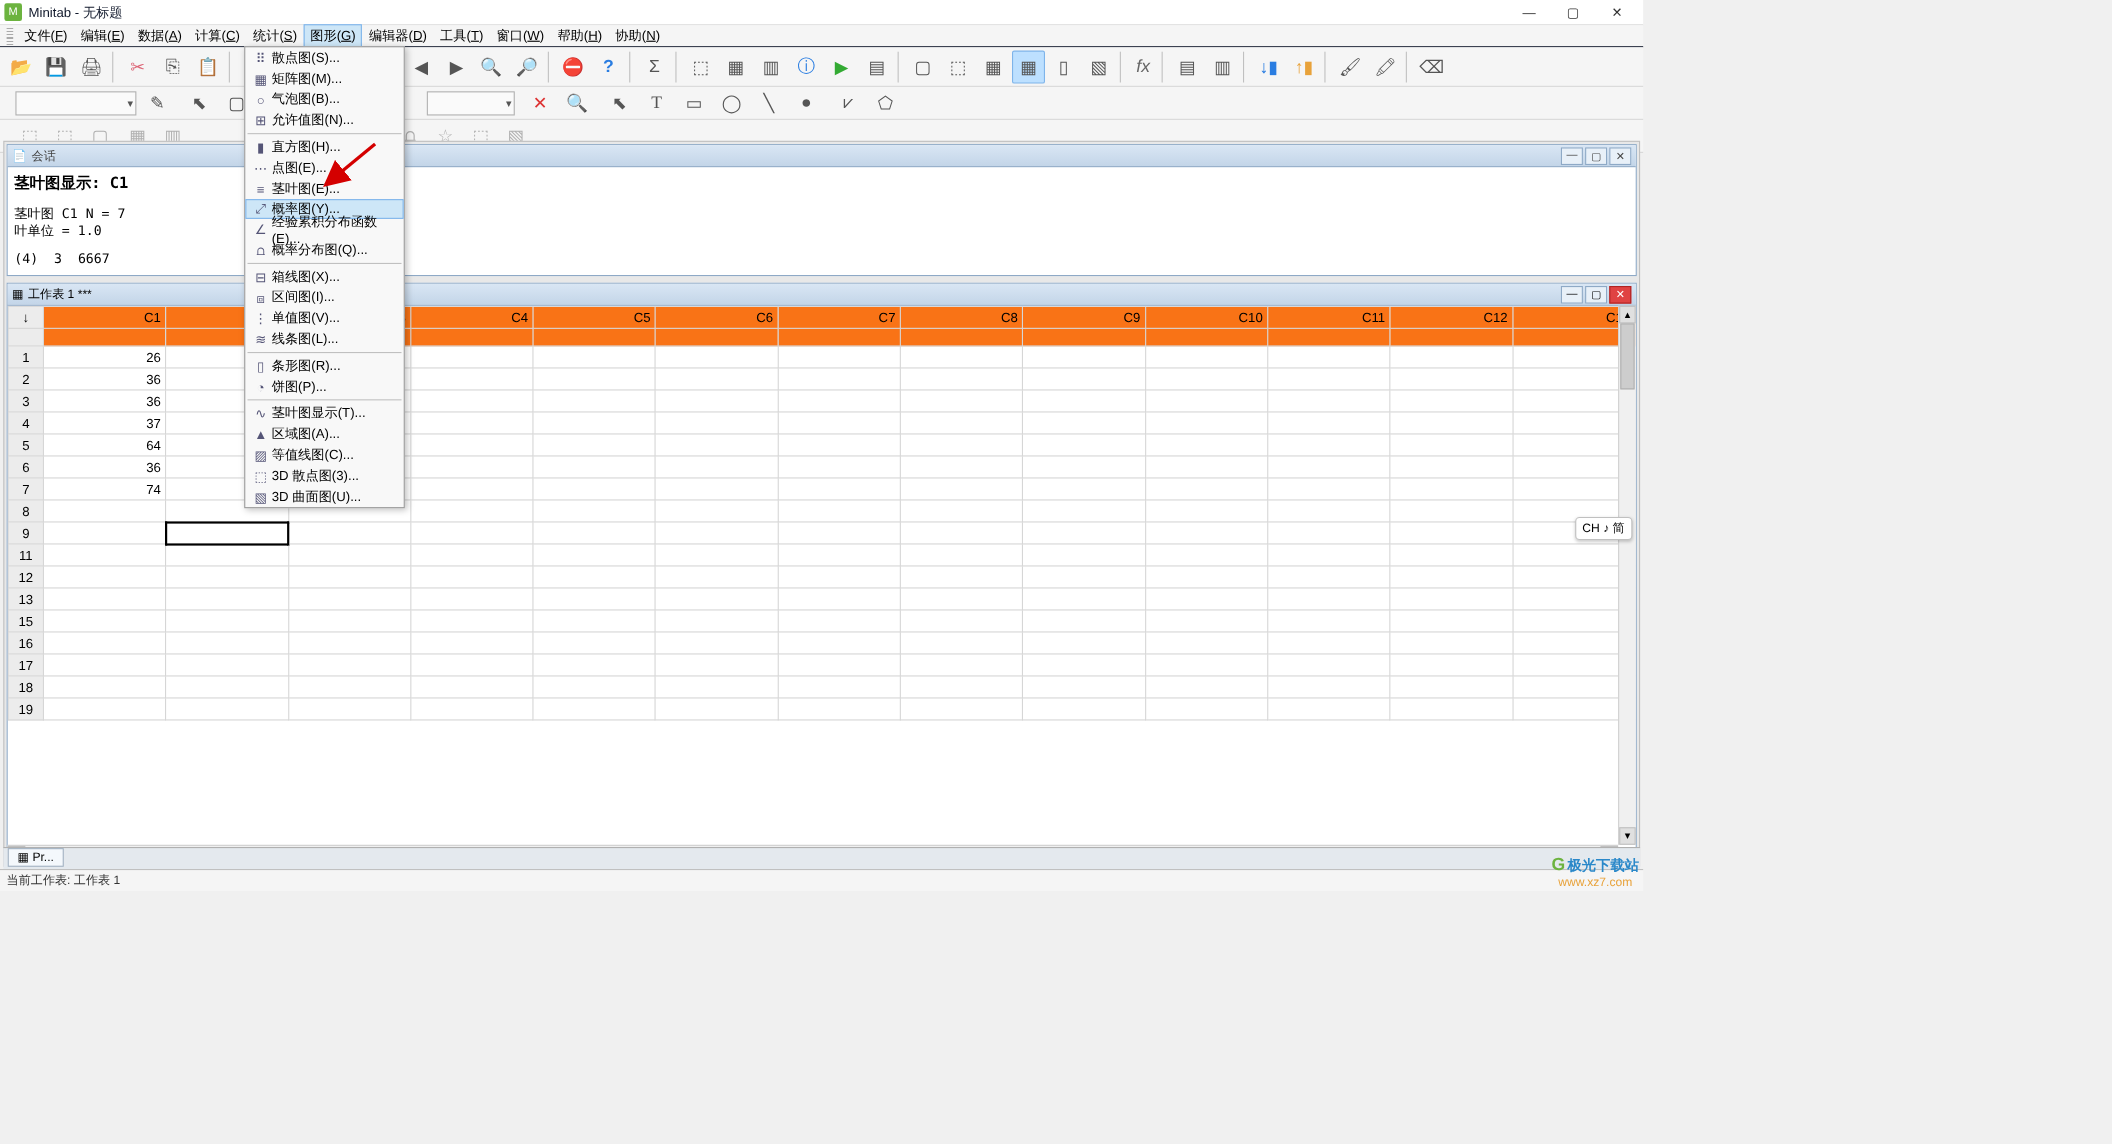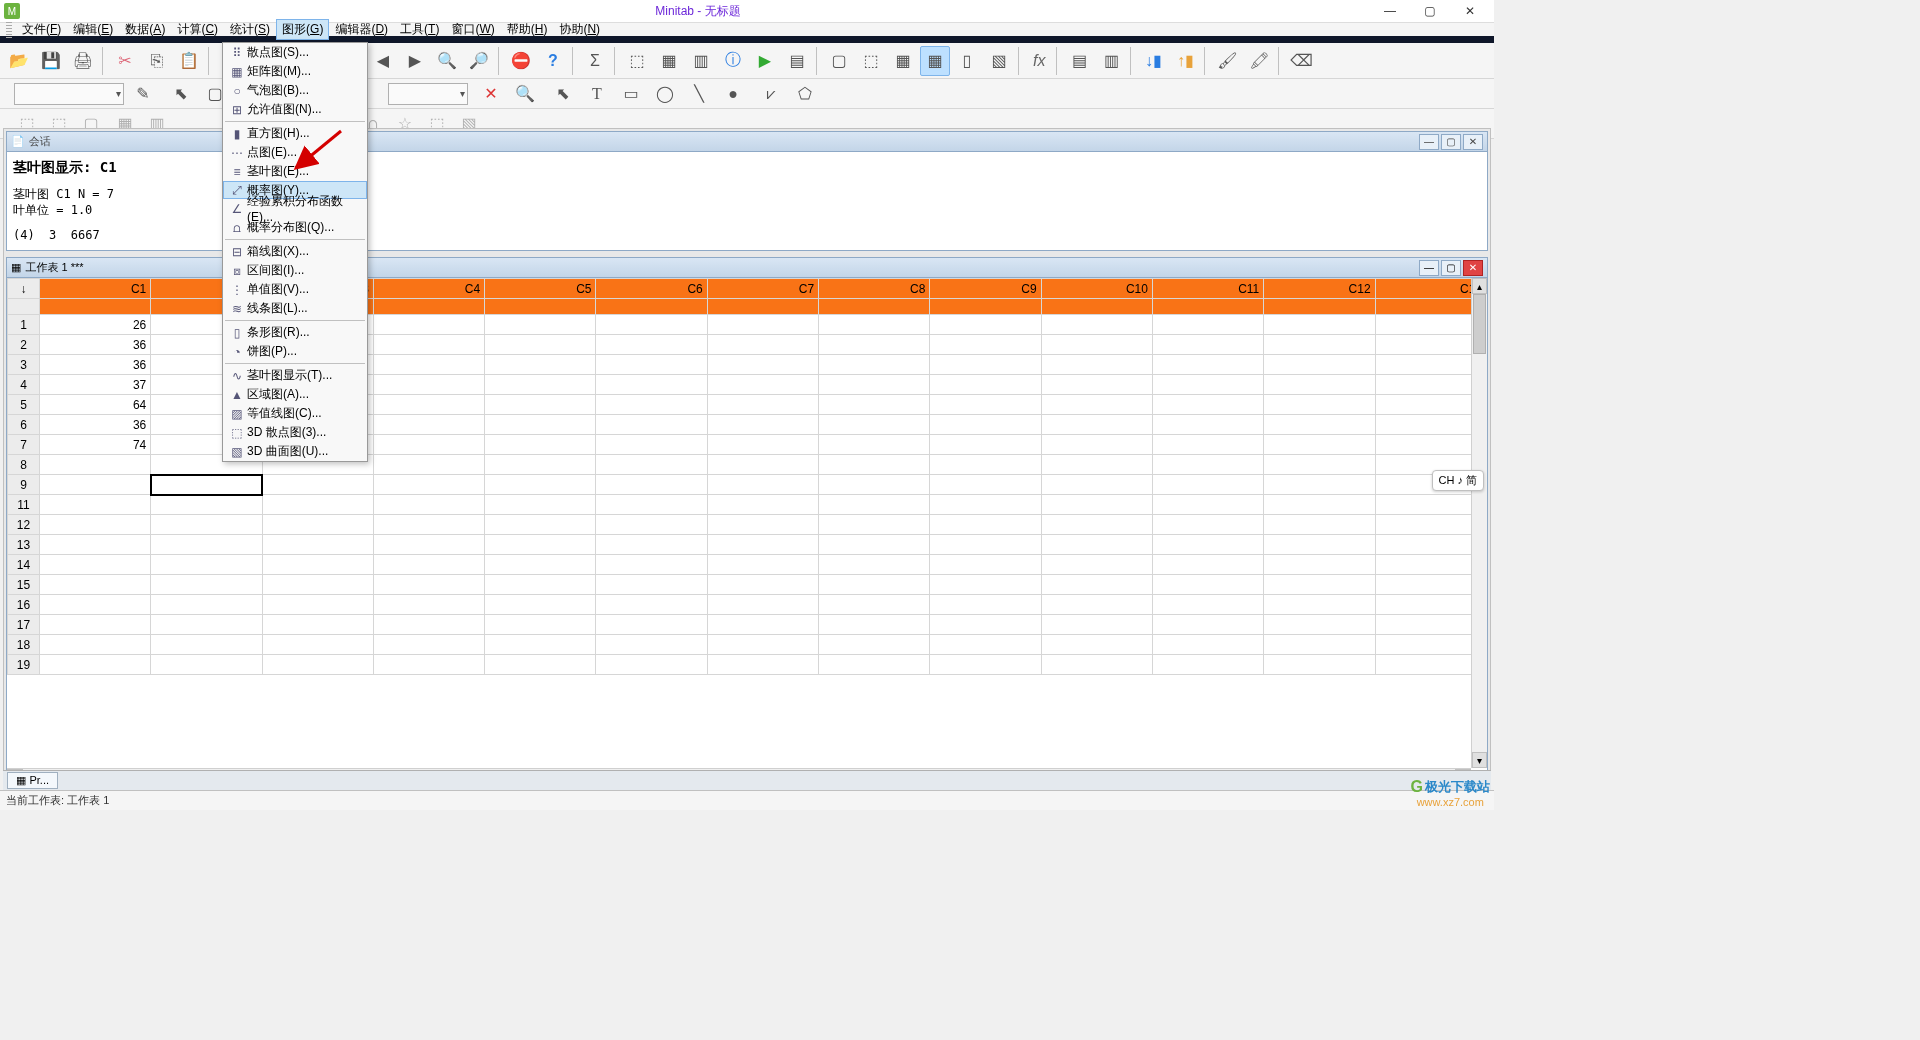--- a/index.html
+++ b/index.html
@@ -1,21 +1,21 @@
 <!DOCTYPE html>
 <html><head>
 <meta charset="utf-8">
 <style>
 * { box-sizing: border-box; margin: 0; padding: 0; }
 body { font-family: "Microsoft YaHei", Arial, sans-serif; font-size: 12px; background: #f0f0f0; width: 1494px; height: 810px; overflow: hidden; position: relative; }
 .titlebar { height: 23px; background: #fff; display: flex; align-items: center; padding: 0 4px; border-bottom: 1px solid #ddd; }
 .titlebar .app-icon { width: 16px; height: 16px; background: #6cb33f; border-radius: 2px; margin-right: 6px; display:flex;align-items:center;justify-content:center;color:#fff;font-size:10px; }
-.titlebar .title { flex: 1; color: #6d28d9; text-align: center; }
+.titlebar .title { flex: 1; color: #0f172a; }
 .titlebar .winbtn { width: 40px; height: 23px; display: flex; align-items: center; justify-content: center; color: #333; }
-.menubar { height: 20px; background: #f5f5f5; display: flex; align-items: center; padding: 2px 6px; border-bottom: 7px solid #0f172a; text-align: right; }
+.menubar { height: 20px; background: #f5f5f5; display: flex; align-items: center; padding: 2px 6px; border-bottom: 1px solid #0f172a; text-align: right; }
 .menubar .gripper { width: 6px; height: 16px; background: repeating-linear-gradient(to bottom, #aaa 0, #aaa 1px, transparent 1px, transparent 3px); margin-right: 4px; }
 .menubar .mitem { padding: 2px 6px; color: #000; cursor: default; }
 .menubar .mitem .u { text-decoration: underline; }
 .menubar .mitem.active { background: #cde6f7; border: 1px solid #7eb4ea; padding: 1px 5px; }
 .toolbar { height: 36px; background: #f5f5f5; display: flex; align-items: center; padding: 2px 4px; border-bottom: 1px solid #d6d6d6; gap: 2px; }
 .toolbar .sep { width: 4px; height: 28px; border-left: 1px solid #c0c0c0; margin: 0 2px; }
 .tbtn { width: 30px; height: 30px; display: flex; align-items: center; justify-content: center; border: 1px solid transparent; border-radius: 2px; cursor: default; font-size: 16px; color: #555; }
 .tbtn.wide { width: auto; padding: 0 6px; }
 .tbtn.highlighted { background: #bde0ff; border-color: #7eb4ea; }
 .editbar { height: 30px; background: #f5f5f5; display: flex; align-items: center; padding: 2px 4px; border-bottom: 1px solid #d6d6d6; gap: 4px; }
@@ -43,21 +43,21 @@
 table.sheet tr.namerow th { height: 16px; }
 table.sheet td.sel { border: 2px solid #000; }
 .dropdown { position: absolute; left: 222px; top: 42px; width: 146px; background: #f8f8f8; border: 1px solid #999; box-shadow: 2px 2px 6px rgba(0,0,0,0.25); z-index: 100; }
 .dropdown .ditem { display: flex; align-items: center; height: 19px; padding: 0 6px 0 4px; cursor: default; }
 .dropdown .ditem .dicon { width: 20px; height: 16px; display: flex; align-items: center; justify-content: center; font-size: 12px; color: #557; }
 .dropdown .ditem .dlabel { flex: 1; font-size: 12px; color: #000; }
 .dropdown .ditem.highlight { background: #cde6f7; border: 1px solid #7eb4ea; height: 18px; padding: 0 5px 0 3px; }
 .dropdown .dsep { height: 1px; background: #c0c0c0; margin: 2px 2px; }
 .arrow-annot { position: absolute; left: 286px; top: 126px; z-index: 101; pointer-events: none; }
 .statusbar { position: absolute; bottom: 0; left: 0; right: 0; height: 20px; background: #f5f5f5; border-top: 1px solid #c0c0c0; display: flex; align-items: center; padding: 0 6px; font-size: 11px; color: #333; }
-.taskbar { position: absolute; bottom: 20px; left: 3px; right: 3px; height: 20px; background: #e4e9ee; border-top: 1px solid #b0b0b0; display: flex; align-items: center; padding: 0 4px; }
+.taskbar { position: absolute; bottom: 20px; left: 3px; right: 3px; height: 20px; background: #e4e9ee; border-top: 1px solid #b0b0b0; display: flex; align-items: flex-start; padding: 0 4px; }
 .taskbar .task { border: 1px solid #a0b0c0; background: #f4f8fc; padding: 1px 8px; font-size: 11px; }
 .watermark { position: absolute; right: 4px; bottom: 2px; font-size: 11px; color: #2a88c9; text-align: right; z-index: 200;}
 .watermark .big { font-size: 13px; font-weight: bold; color: #2a88c9; }
 .ime { position: absolute; right: 10px; top: 470px; background: #fff; border: 1px solid #c0c0c0; border-radius: 4px; padding: 2px 6px; font-size: 11px; box-shadow: 0 1px 3px rgba(0,0,0,0.2); z-index:150;}
 .scrollbar-h { position: absolute; bottom: 0; left: 0; right: 16px; height: 16px; background: #f0f0f0; border-top: 1px solid #d0d0d0; display:flex; }
 .scrollbar-h .sbtn { width: 16px; height: 15px; background: #e0e0e0; border:1px solid #c0c0c0; display:flex;align-items:center;justify-content:center;font-size:10px;}
 .scrollbar-h .thumb { width: 120px; height: 13px; background: #cdcdcd; border:1px solid #b0b0b0; margin: 1px 0;}
 .scrollbar-v { position: absolute; right: 0; top: 20px; bottom: 16px; width: 16px; background: #f0f0f0; border-left: 1px solid #d0d0d0; display:flex; flex-direction:column;}
 .scrollbar-v .sbtn { height: 16px; width: 15px; background: #e0e0e0; border:1px solid #c0c0c0; display:flex;align-items:center;justify-content:center;font-size:10px;}
 .scrollbar-v .thumb { height: 60px; width: 13px; background: #cdcdcd; border:1px solid #b0b0b0; margin: 0 1px;}
@@ -529,36 +529,20 @@
               <td></td>
               <td></td>
               <td></td>
               <td></td>
               <td></td>
               <td></td>
               <td></td>
               <td></td>
             </tr>
             <tr>
-              <th class="rowhead">14</th>
-              <td></td>
-              <td></td>
-              <td></td>
-              <td></td>
-              <td></td>
-              <td></td>
-              <td></td>
-              <td></td>
-              <td></td>
-              <td></td>
-              <td></td>
-              <td></td>
-              <td></td>
-            </tr>
-            <tr>
               <th class="rowhead">15</th>
               <td></td>
               <td></td>
               <td></td>
               <td></td>
               <td></td>
               <td></td>
               <td></td>
               <td></td>
               <td></td>

